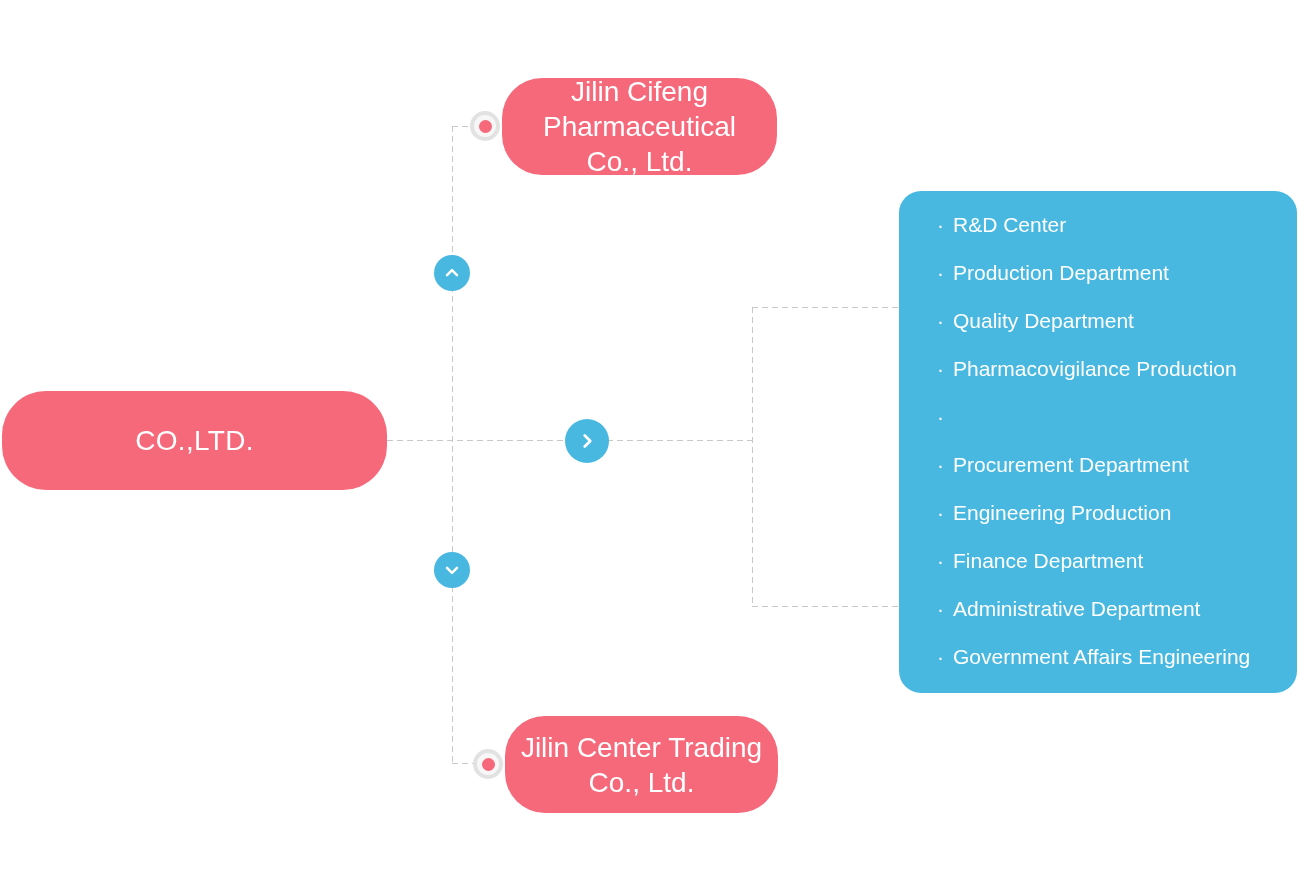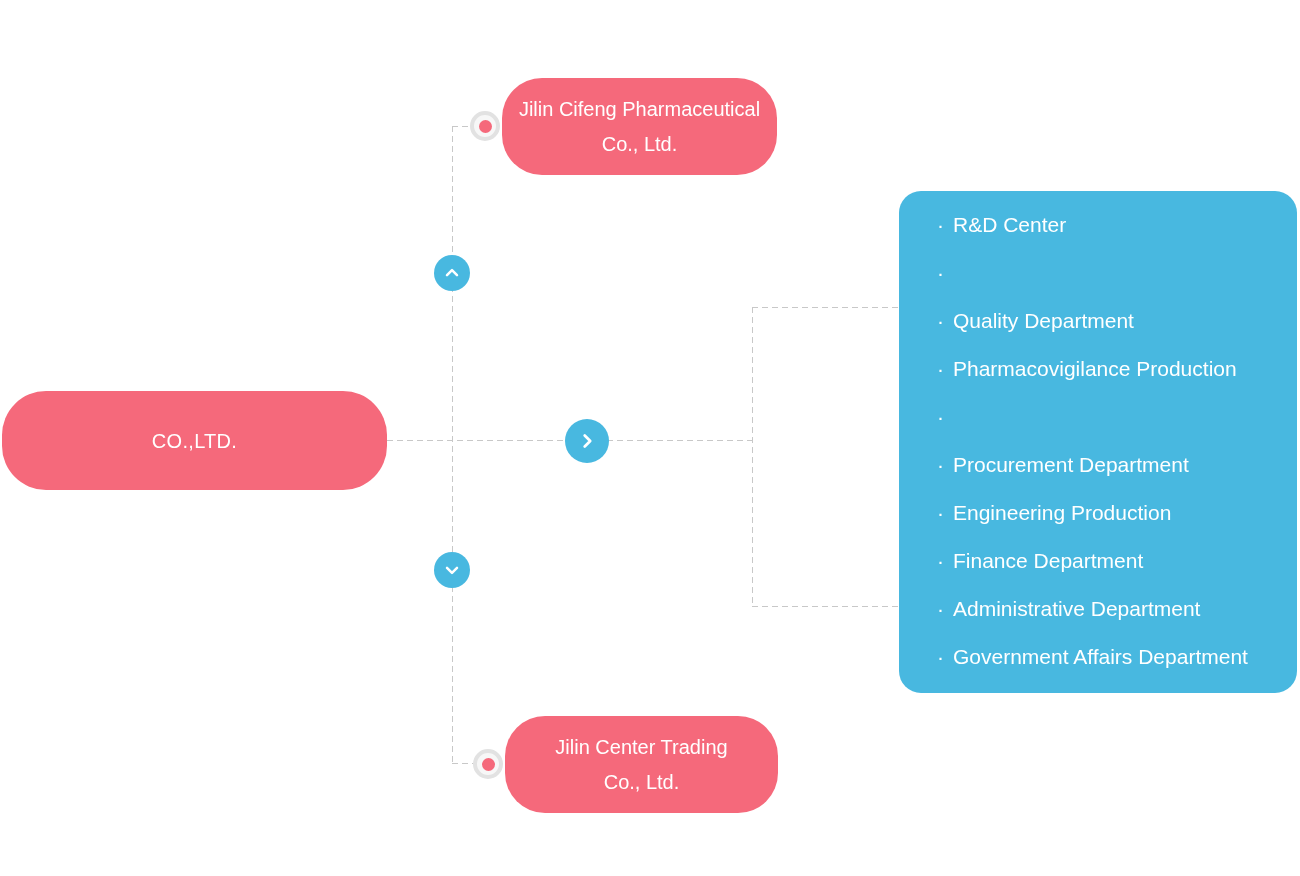--- a/index.html
+++ b/index.html
@@ -31,21 +31,21 @@
   
   .node {
     position: absolute;
     background: #f5697b;
     color: #ffffff;
     display: flex;
     flex-direction: column;
     align-items: center;
     justify-content: center;
     text-align: center;
-    font-size: 20px;
+    font-size: 28px;
     box-sizing: border-box;
     z-index: 3;
     cursor: pointer;
   }
   .node-root {
     left: 2px; top: 391px;
     width: 385px; height: 99px;
     border-radius: 44px;
     line-height: 28px;
     letter-spacing: 0.3px;
@@ -152,20 +152,21 @@
     <span>Co., Ltd.</span>
   </div>
 
   <div class="panel">
     <div class="dept-item">
       <span class="dept-bullet">·</span>
       <span>R&amp;D Center</span>
     </div>
     <div class="dept-item">
       <span class="dept-bullet">·</span>
+      <span>Production Department</span>
     </div>
     <div class="dept-item">
       <span class="dept-bullet">·</span>
       <span>Quality Department</span>
     </div>
     <div class="dept-item">
       <span class="dept-bullet">·</span>
       <span>Pharmacovigilance Production</span>
     </div>
     <div class="dept-item">
@@ -182,21 +183,21 @@
     <div class="dept-item">
       <span class="dept-bullet">·</span>
       <span>Finance Department</span>
     </div>
     <div class="dept-item">
       <span class="dept-bullet">·</span>
       <span>Administrative Department</span>
     </div>
     <div class="dept-item">
       <span class="dept-bullet">·</span>
-      <span>Government Affairs Department</span>
+      <span>Government Affairs Engineering</span>
     </div>
   </div>
 
   <button class="chev-btn chev-up">
     <span>
       <svg width="20" height="20" viewBox="0 0 24 24" fill="none" stroke="#ffffff" stroke-width="3" stroke-linecap="round" stroke-linejoin="round">
         <polyline points="6,14.5 12,8.5 18,14.5"></polyline>
       </svg>
     </span>
   </button>

